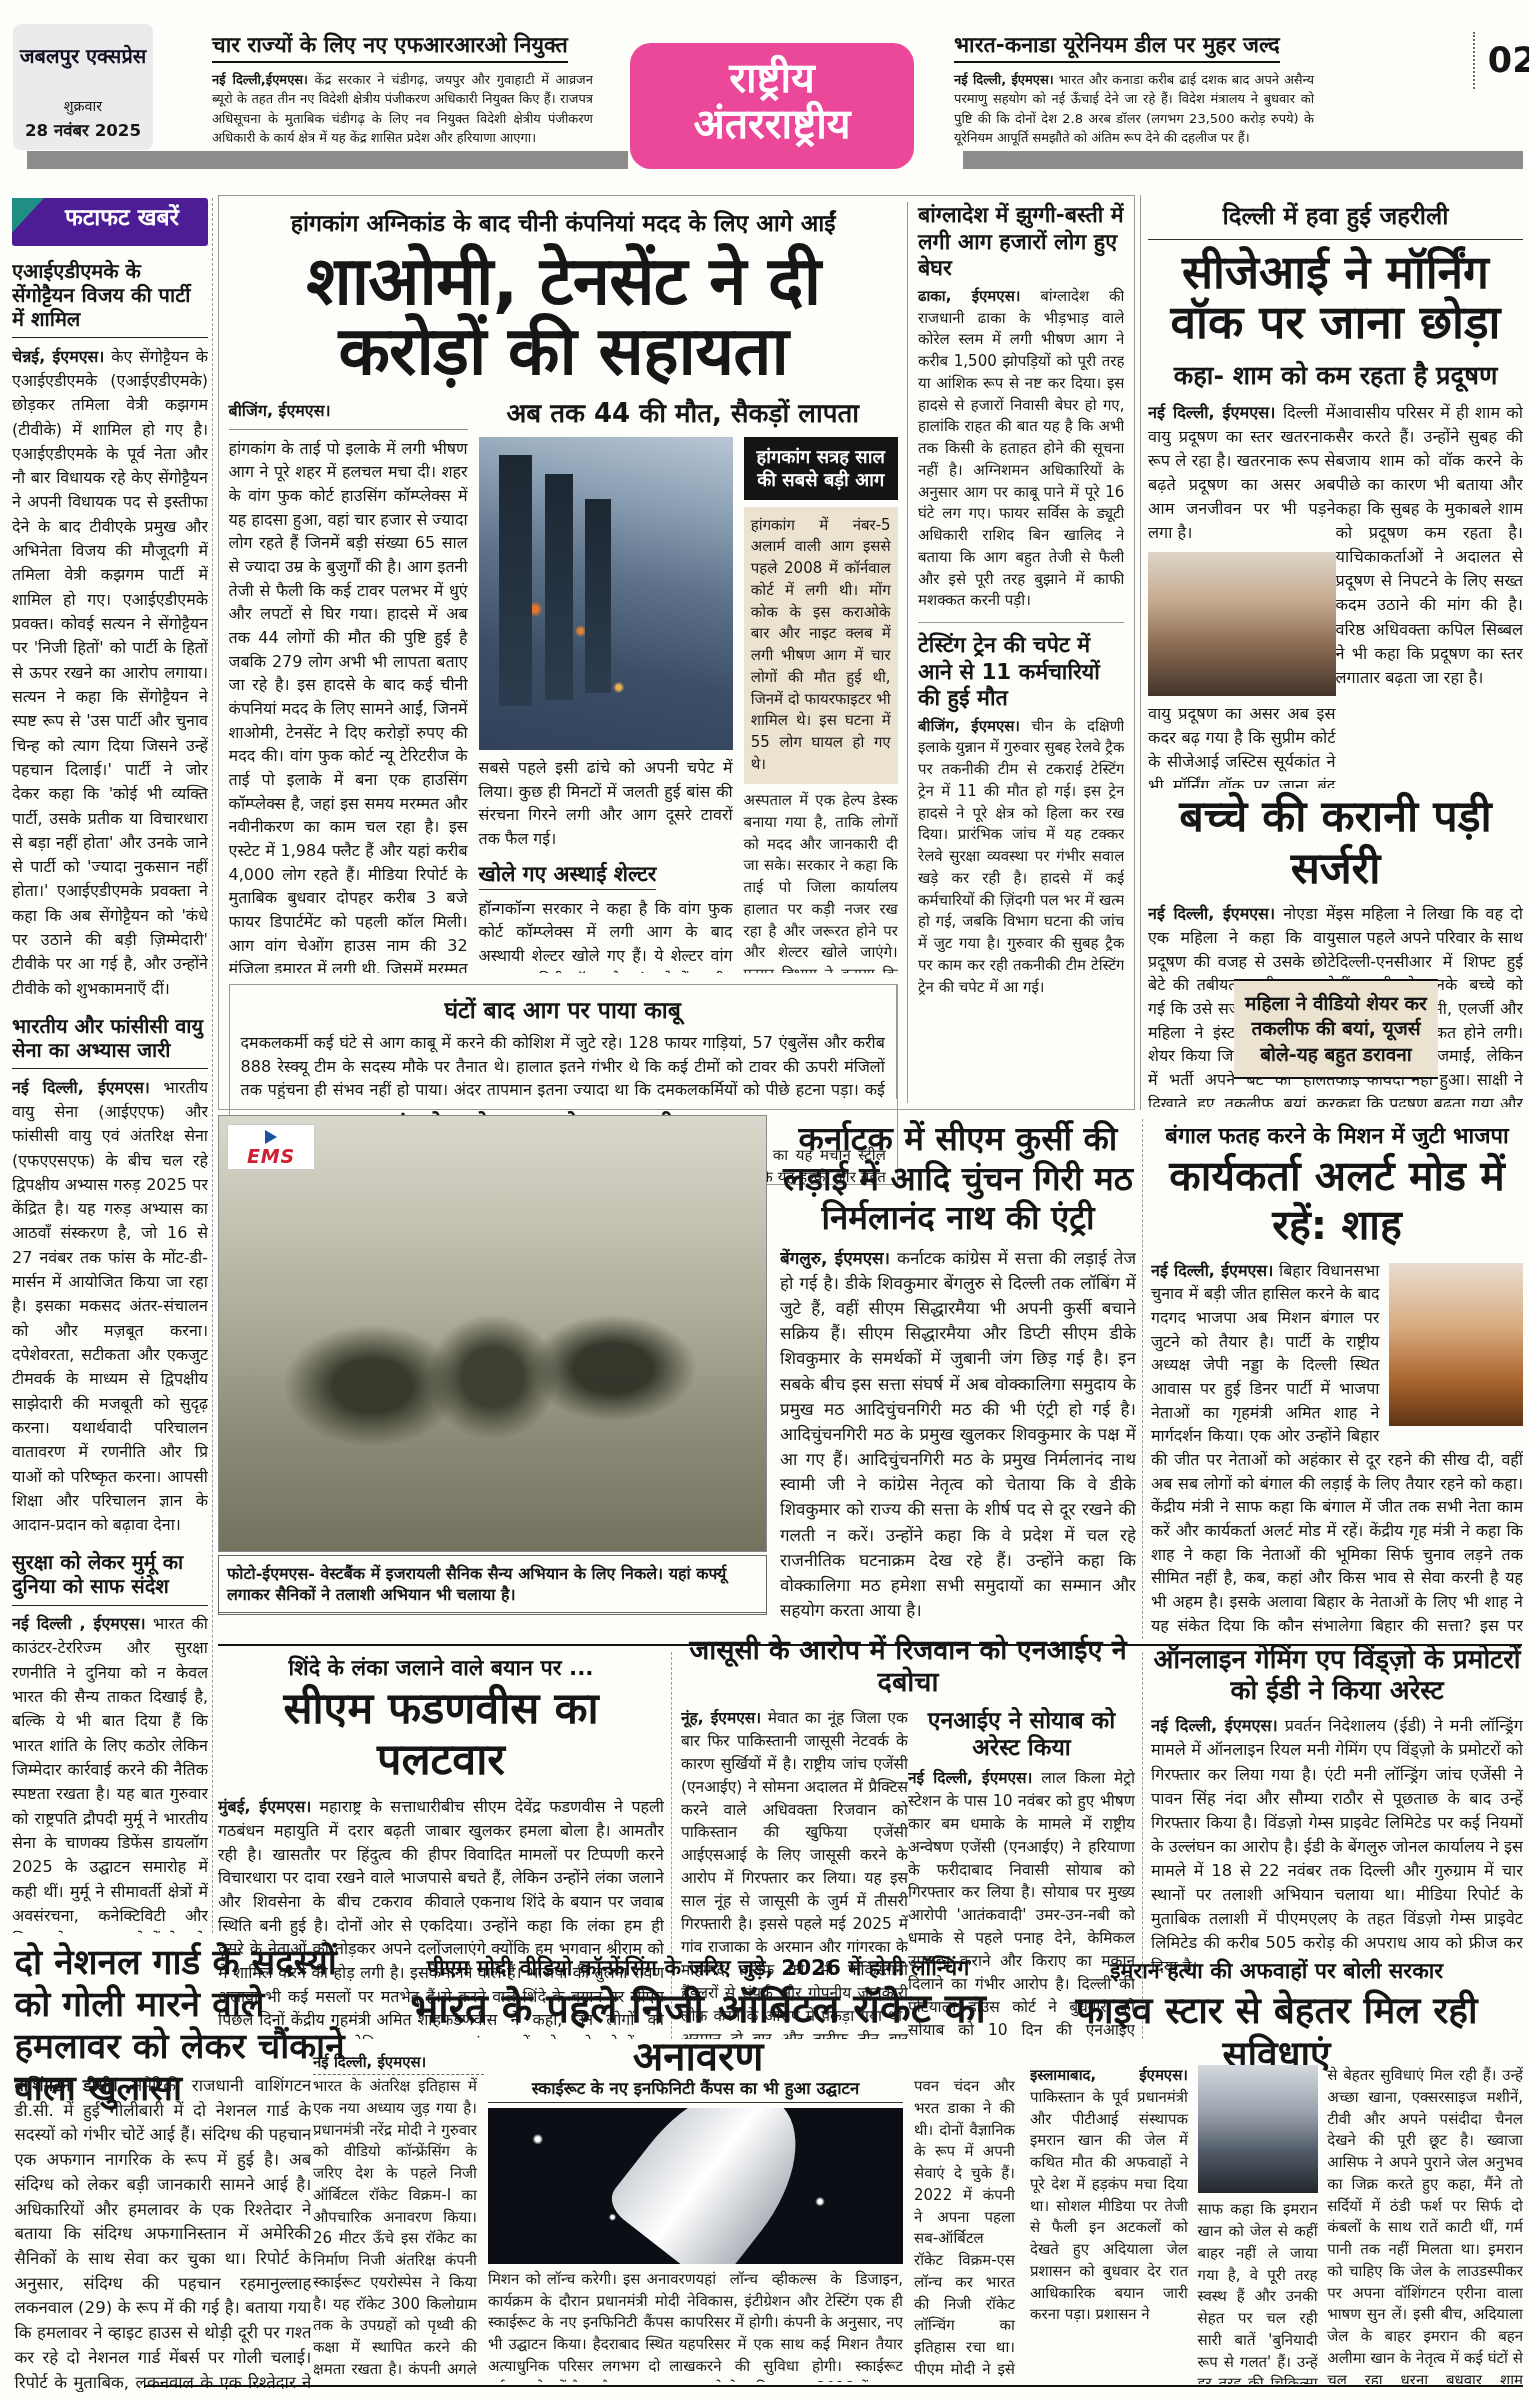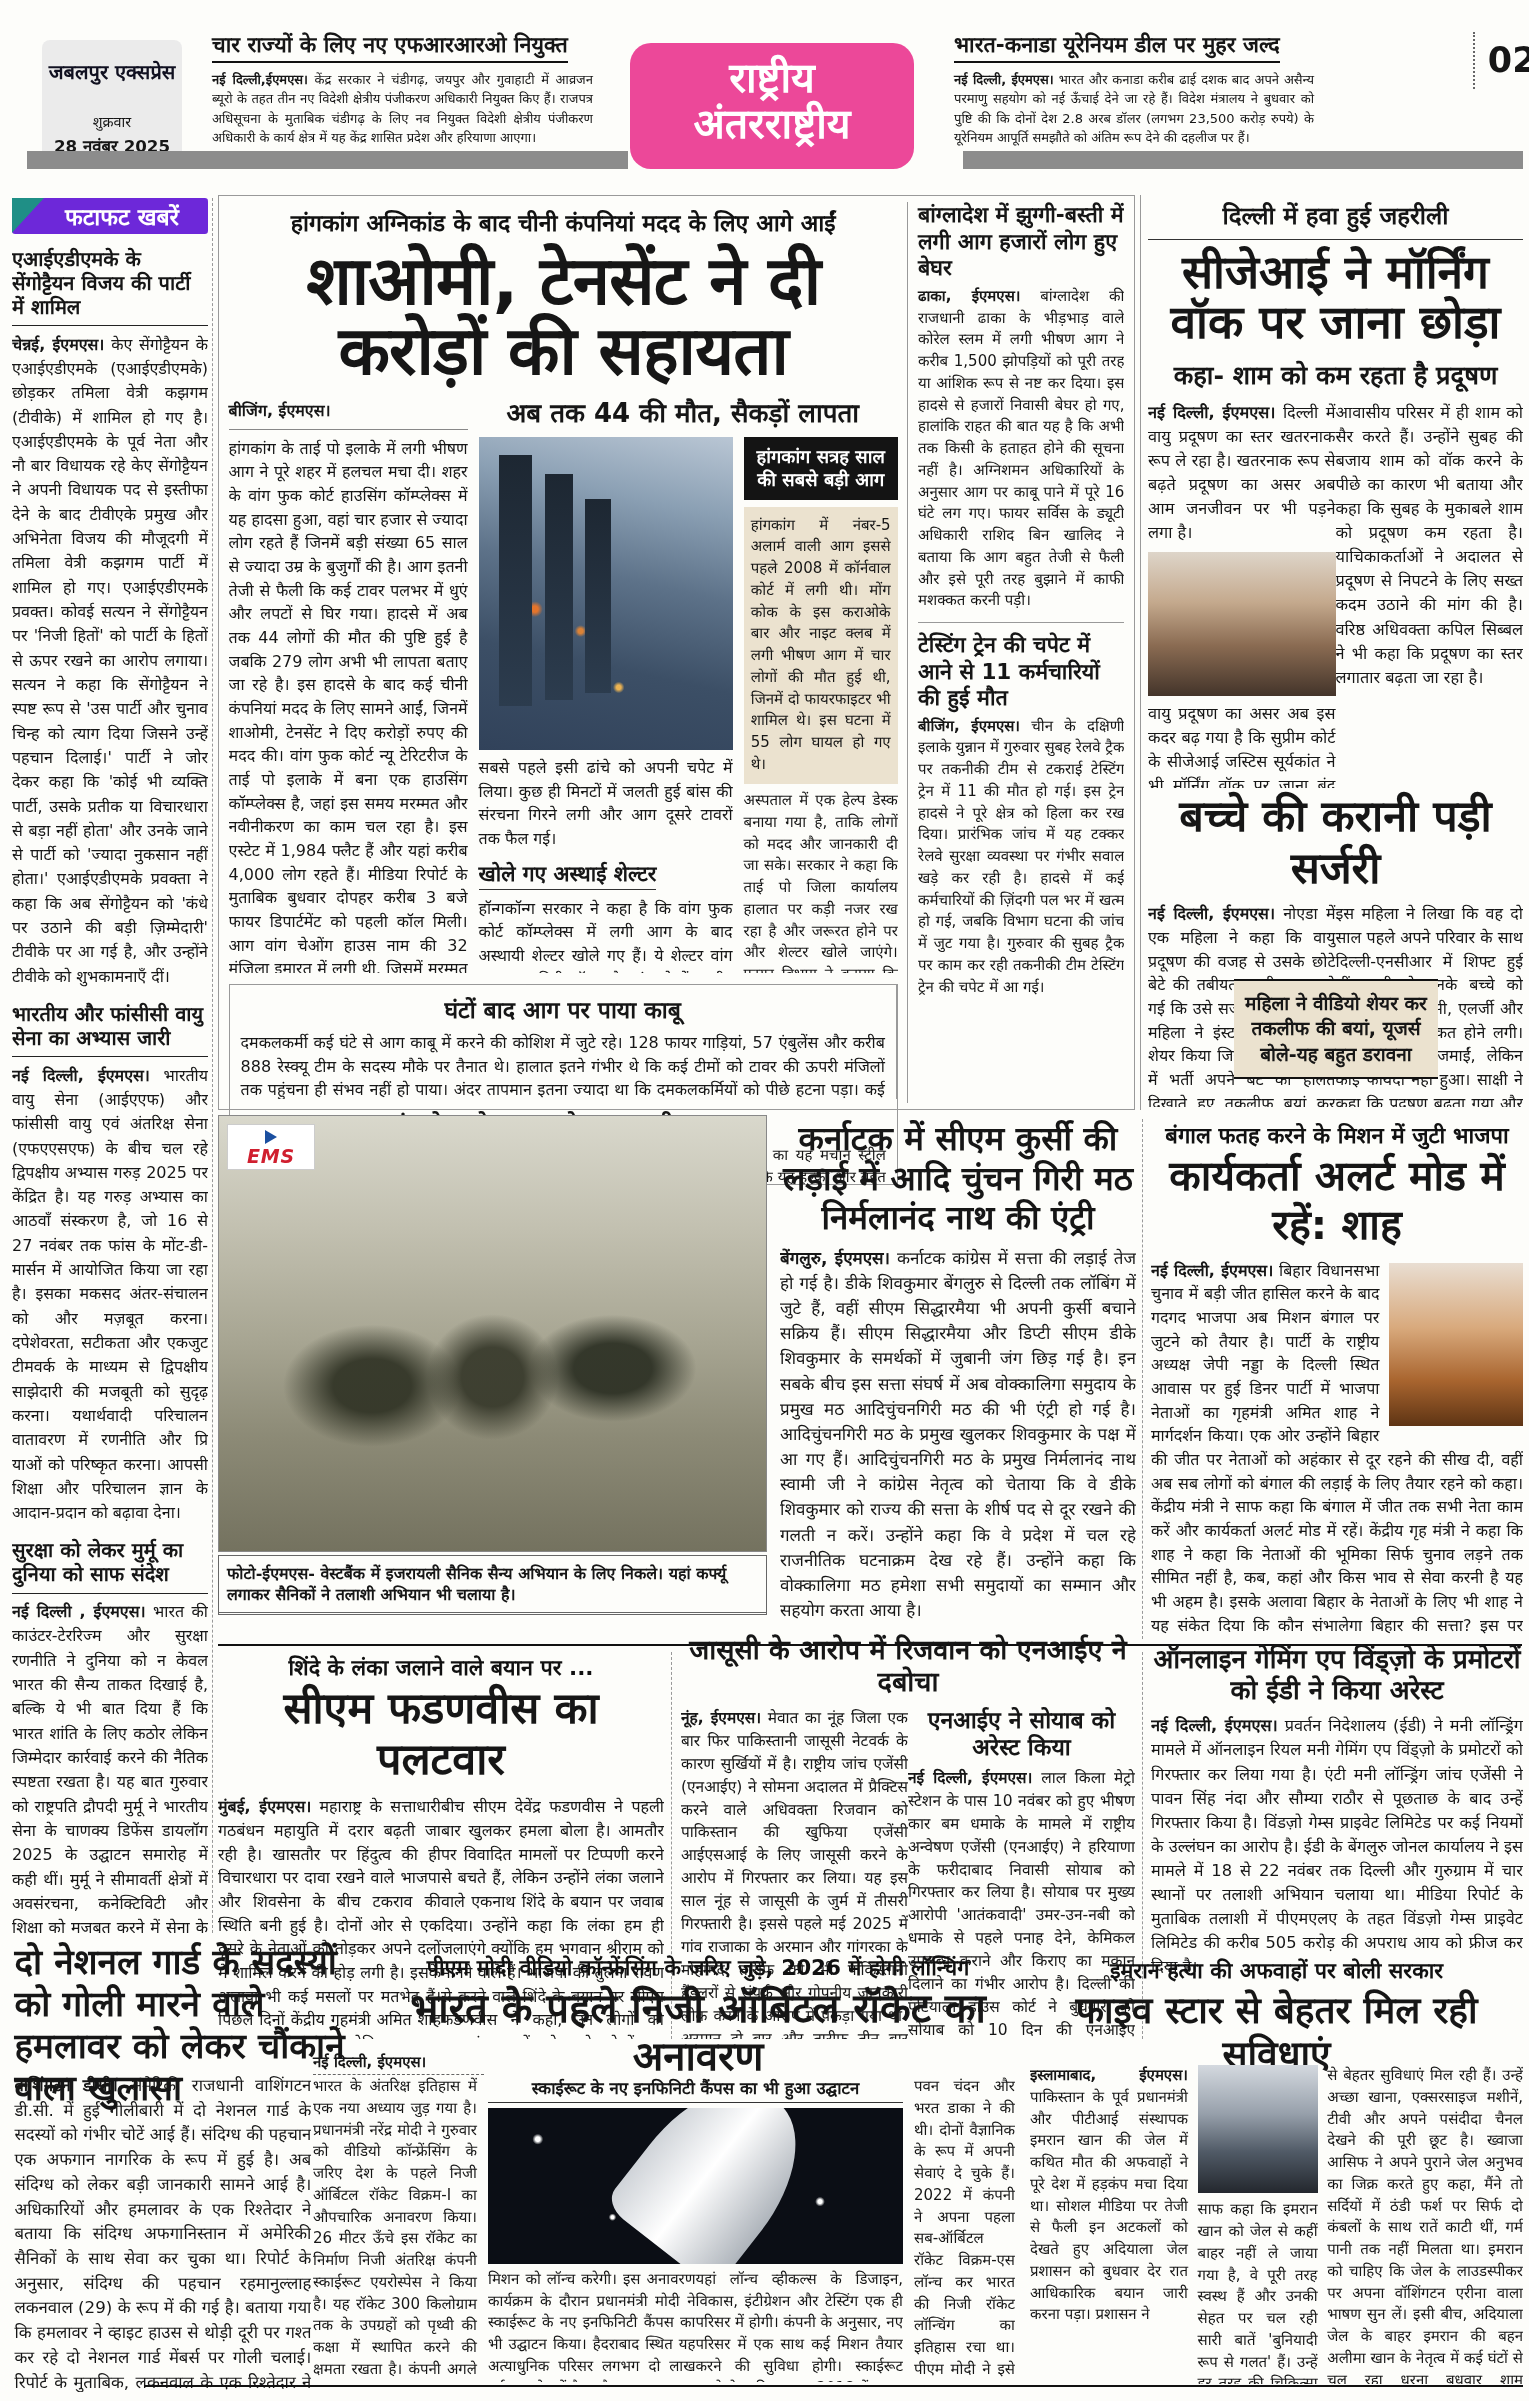--- a/index.html
+++ b/index.html
@@ -16,21 +16,21 @@
   .paper-box { background:#ebebeb; border-radius:8px; text-align:center; }
   .paper-name { font-size:20px; font-weight:800; padding-top:17.5px; color:#101020; }
   .paper-day { font-size:14.4px; margin-top:27px; }
   .paper-date { font-size:16.7px; font-weight:800; margin-top:3.2px; }
   .strip-title { font-size:21.5px; font-weight:800; border-bottom:2.4px solid #111; display:inline-block; padding-bottom:3.2px; margin-bottom:6.4px; }
   .strip-body { font-size:13px; line-height:1.5; text-align:justify; }
   .masthead-red { background:#ec4899; border-radius:21px; color:#fff; text-align:center; font-weight:800; font-size:41px; line-height:1.12; padding-top:12.8px; }
   .page-num { font-size:35px; font-weight:800; border-left:2.4px dotted #666; padding-left:12.8px; }
   .gray-bar { background:#8c8c8c; }
   
-  .sb-head { position:relative; background:#6d28d9; color:#fff; font-size:23px; font-weight:800; height:36px; line-height:38px; text-align:center; border-radius:3.2px; padding-left:24px; }
+  .sb-head { position:relative; background:#4c1d95; color:#fff; font-size:23px; font-weight:800; height:48px; line-height:38px; text-align:center; border-radius:3.2px; padding-left:24px; }
   .sb-tri { position:absolute; left:-3.2px; top:0; width:0; height:0; border-top:38px solid #1f8f86; border-right:35px solid transparent; }
   .sb-item { margin-top:12.8px; }
   .sb-h { font-size:20px; font-weight:800; line-height:1.2; border-bottom:1.6px solid #222; padding-bottom:6.4px; margin-bottom:6.4px; }
   .sb-b { font-size:16px; line-height:1.52; text-align:justify; }
   
   .lead-box { border:0.8px solid #999; padding:6.4px 9.6px; display:flex; }
   .lead-left { flex:1 1 auto; padding-right:9.6px; }
   .lead-colD { flex:0 0 217px; border-left:0.8px solid #999; padding-left:9.6px; overflow:hidden; }
   .hl-xl { font-size:67px; font-weight:800; letter-spacing:-0.8px; line-height:1.05; }
   .subrow { display:flex; align-items:flex-end; margin:8px 0 6.4px; }
@@ -95,21 +95,21 @@
   .vdash { border-left:1.6px dashed #999; }
   .vline { border-left:0.8px solid #999; }
   .float-img { float:right; margin:4.8px 0 6.4px 9.6px; }
   .sub-head2 { font-size:23px; font-weight:800; text-align:center; line-height:1.2; margin-bottom:4.8px; }
 </style>
 </head>
 <body>
 
 <div class="page">
 
-  <div class="abs paper-box" style="left:42px;top:24px;width:140px;height:126px;margin-top:16px;">
+  <div class="abs paper-box" style="left:13px;top:24px;width:140px;height:126px;">
     <div class="paper-name">जबलपुर एक्सप्रेस</div>
     <div class="paper-day">शुक्रवार</div>
     <div class="paper-date">28 नवंबर 2025</div>
   </div>
 
   <div class="abs" style="left:212px;top:29px;width:381px;">
     <div class="strip-title">चार राज्यों के लिए नए एफआरआरओ नियुक्त</div>
     <div class="strip-body"><span class="byline-inline">नई दिल्ली,ईएमएस।</span> <span>केंद्र सरकार ने चंडीगढ़, जयपुर और गुवाहाटी में आव्रजन ब्यूरो के तहत तीन नए विदेशी क्षेत्रीय पंजीकरण अधिकारी नियुक्त किए हैं। राजपत्र अधिसूचना के मुताबिक चंडीगढ़ के लिए नव नियुक्त विदेशी क्षेत्रीय पंजीकरण अधिकारी के कार्य क्षेत्र में यह केंद्र शासित प्रदेश और हरियाणा आएगा।</span></div>
   </div>
 

